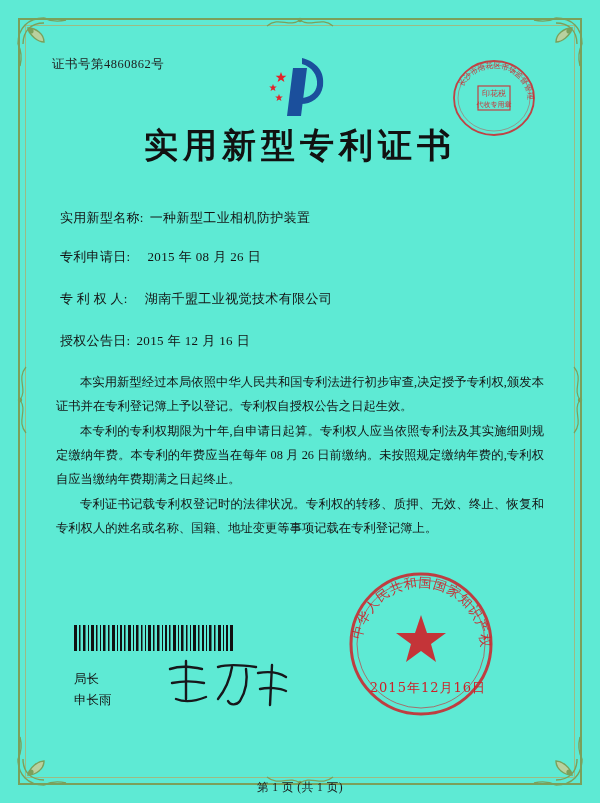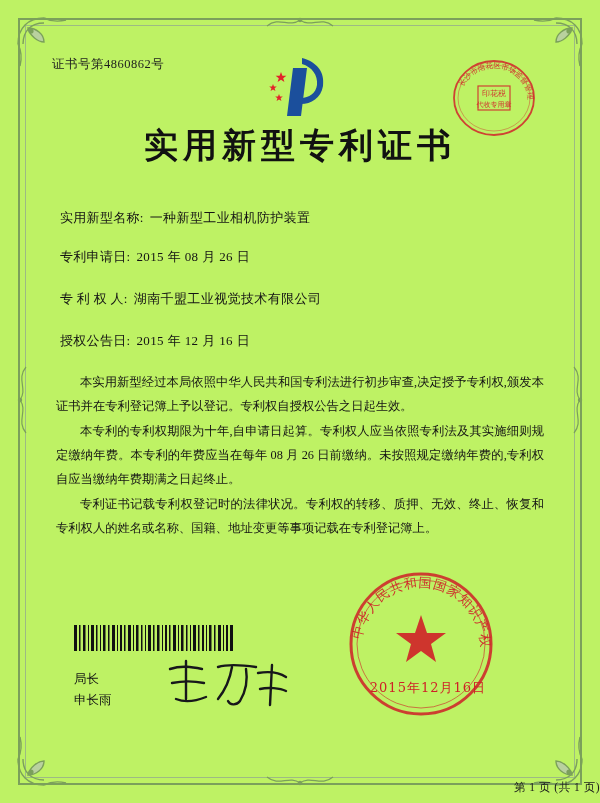--- a/index.html
+++ b/index.html
@@ -12,21 +12,21 @@
     height: 803px;
     font-family: "Liberation Serif", serif;
     color: #2b2b2b;
     position: relative;
     overflow: hidden;
   }
 
   .page {
     position: absolute;
     inset: 0;
-    background: #bef264;
+    background: #5eead4;
   }
 
   
   .border-outer {
     position: absolute;
     left: 18px; top: 18px; right: 18px; bottom: 18px;
     border: 2px solid #7ba05b;
     pointer-events: none;
   }
   .border-inner {
@@ -108,21 +108,21 @@
   }
   .field-label {
     white-space: nowrap;
     letter-spacing: 0.3px;
   }
   .field-value {
     margin-left: 6px;
     letter-spacing: 0.4px;
   }
 
-  .field-row.wide { margin-bottom: 24px; }
+  .field-row.wide { margin-bottom: 24px; gap: 11px; }
 
   .paragraphs {
     margin-top: 20px;
     font-size: 12.3px;
     line-height: 1.95;
     color: #141414;
     text-align: justify;
     padding: 0 4px;
   }
   .paragraphs p {
@@ -169,21 +169,21 @@
     color: #cf2027;
     font-size: 13px;
     letter-spacing: 1px;
     font-family: "DejaVu Serif", serif;
   }
 
   .footer {
     position: absolute;
     bottom: 8px;
     left: 0; right: 0;
-    text-align: right;
+    text-align: center;
     font-size: 11.5px;
     color: #1a1a1a;
     letter-spacing: 0.5px;
   }
 </style>
 </head>
 <body>
 
 <div class="page">
 

